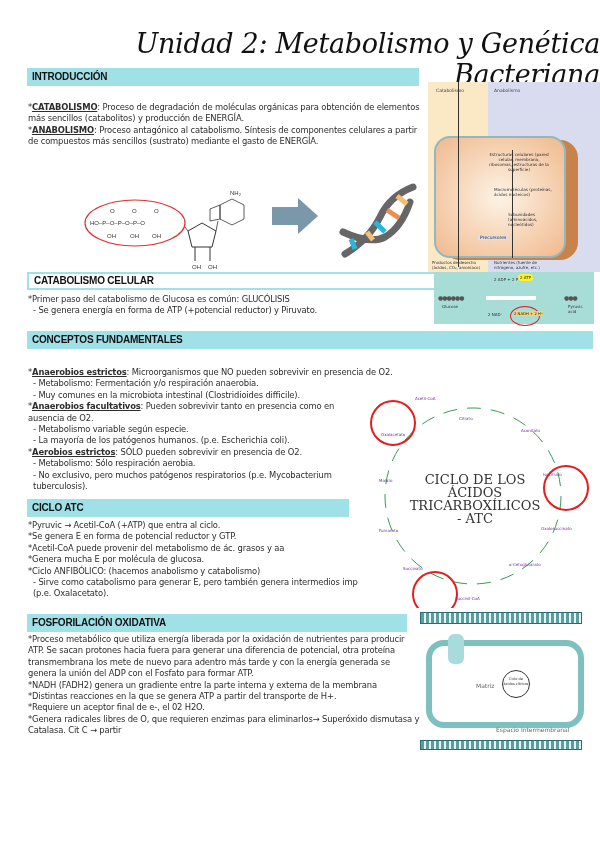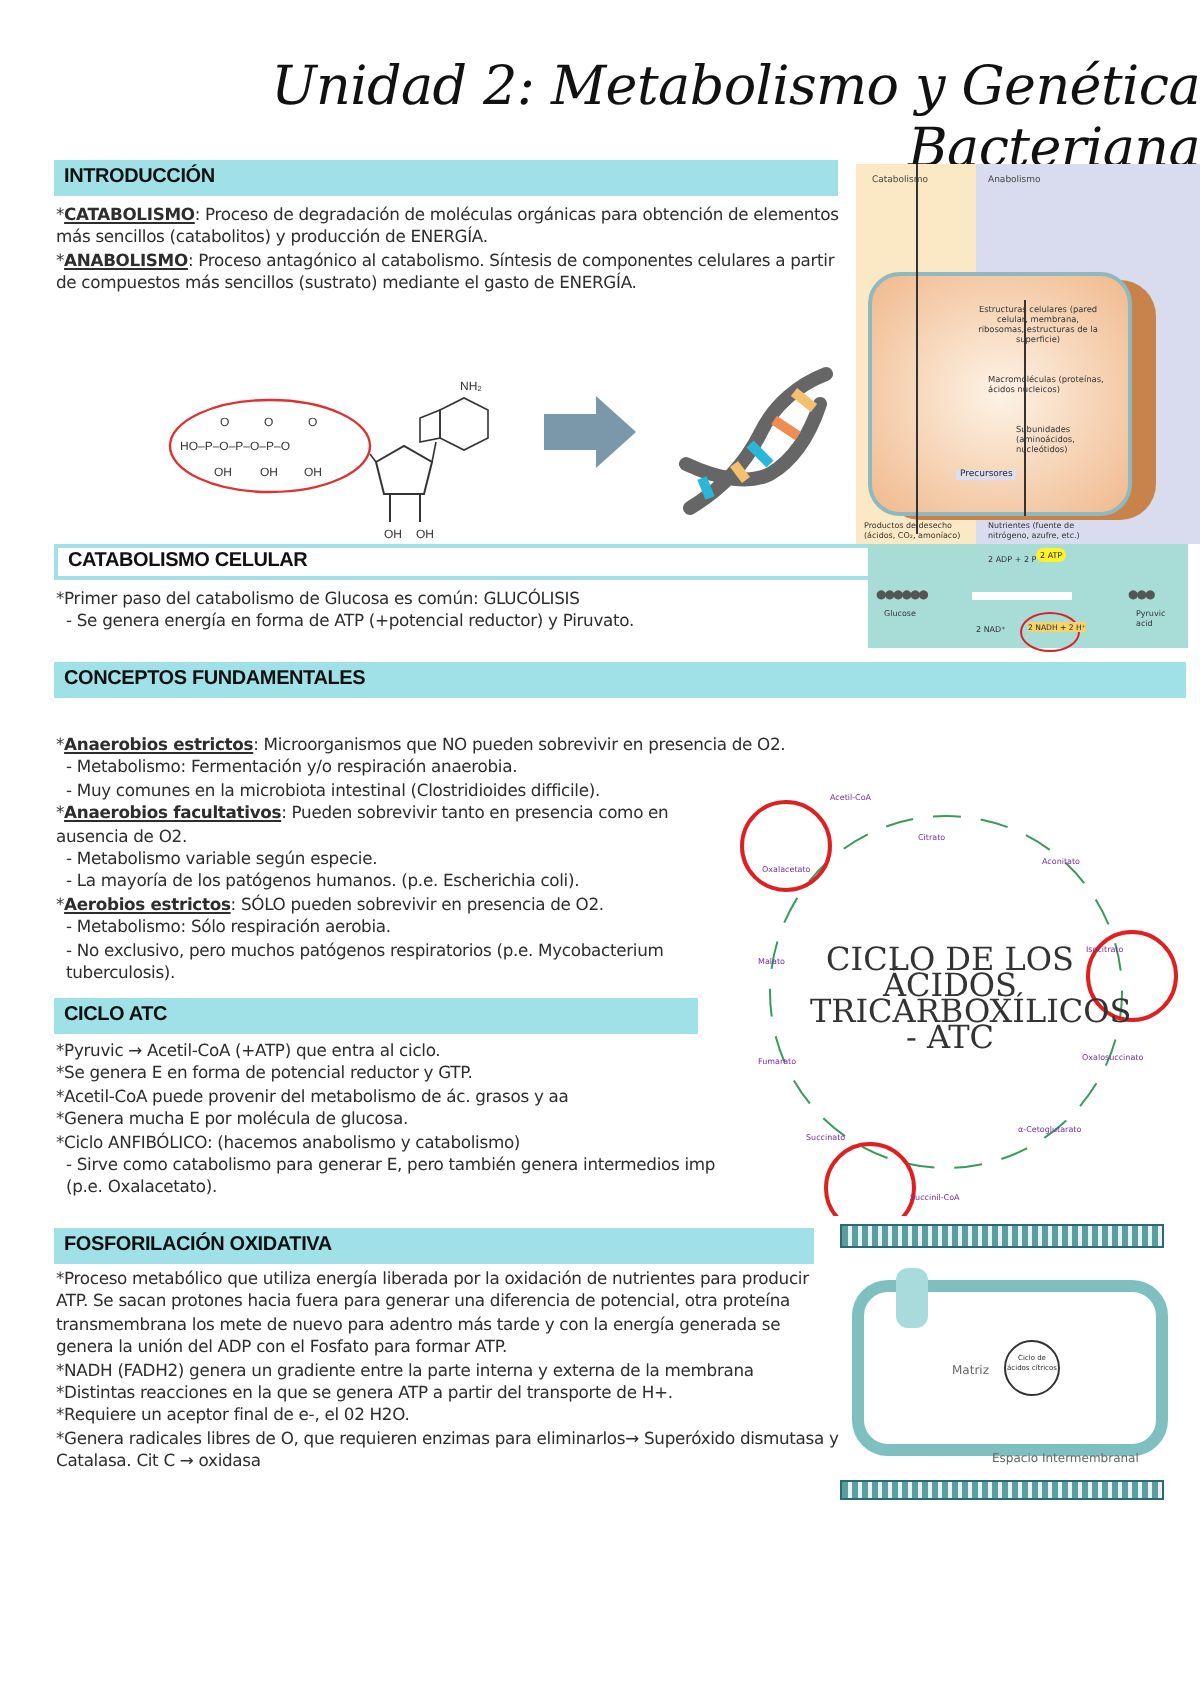--- a/index.html
+++ b/index.html
@@ -12,21 +12,21 @@
   .txt .ind { padding-left: 5px; }
   .u { text-decoration: underline; font-weight: bold; }
   .b { font-weight: normal; }
   .fig { position: absolute; }
 </style>
 </head>
 <body>
 
 <div class="title">Unidad 2: Metabolismo y Genética Bacteriana</div>
 
-<div class="hdr" style="top:80px;width:392px;">INTRODUCCIÓN</div>
+<div class="hdr" style="top:68px;width:392px;">INTRODUCCIÓN</div>
 <div class="txt" style="top:102px;width:396px;">
   <p>*<span class="u">CATABOLISMO</span><span>: Proceso de degradación de moléculas orgánicas para obtención de elementos más sencillos (catabolitos) y </span><span class="b">producción de ENERGÍA</span>.</p>
   <p>*<span class="u">ANABOLISMO</span><span>: Proceso antagónico al catabolismo. Síntesis de componentes celulares a partir de compuestos más sencillos (sustrato) mediante el </span><span class="b">gasto de ENERGÍA</span>.</p>
 </div>
 
 <svg class="fig" style="left:80px;top:183px;" width="200" height="90" viewBox="0 0 200 90">
   <ellipse cx="55" cy="40" rx="50" ry="23" fill="none" stroke="#e03030" stroke-width="1.2"></ellipse>
   <g font-size="6" fill="#333" font-family="Liberation Sans, sans-serif">
     <text x="10" y="42">HO–P–O–P–O–P–O</text>
     <text x="30" y="30">O</text>
@@ -117,21 +117,21 @@
   <p class="ind"> - Sirve como catabolismo para generar E, pero también genera intermedios imp (p.e. Oxalacetato).</p>
 </div>
 
 <div class="fig" style="left:355px;top:378px;width:240px;height:230px;">
   <svg width="240" height="230" viewBox="0 0 240 230" style="position:absolute;left:0;top:0;">
     <circle cx="118" cy="118" r="88" fill="none" stroke="#3a9a5a" stroke-width="1" stroke-dasharray="14 10"></circle>
     <circle cx="38" cy="45" r="22" fill="none" stroke="#e02020" stroke-width="2"></circle>
     <circle cx="211" cy="110" r="22" fill="none" stroke="#e02020" stroke-width="2"></circle>
     <circle cx="80" cy="216" r="22" fill="none" stroke="#e02020" stroke-width="2"></circle>
   </svg>
-  <div style="position:absolute;left:50px;top:95px;width:140px;text-align:center;font-family:'DejaVu Serif',serif;font-size:16px;line-height:13px;color:#333;">
+  <div style="position:absolute;left:50px;top:95px;width:140px;text-align:center;font-family:'DejaVu Serif',serif;font-size:13px;line-height:13px;color:#333;">
     <div>CICLO DE LOS</div>
     <div>ÁCIDOS</div>
     <div>TRICARBOXÍLICOS</div>
     <div>- ATC</div>
   </div>
   <div style="position:absolute;left:60px;top:18px;font-size:4px;color:#7a2aa0;">Acetil-CoA</div>
   <div style="position:absolute;left:104px;top:38px;font-size:4px;color:#7a2aa0;">Citrato</div>
   <div style="position:absolute;left:166px;top:50px;font-size:4px;color:#7a2aa0;">Aconitato</div>
   <div style="position:absolute;left:188px;top:94px;font-size:4px;color:#7a2aa0;">Isocitrato</div>
   <div style="position:absolute;left:186px;top:148px;font-size:4px;color:#7a2aa0;">Oxalosuccinato</div>
@@ -142,21 +142,21 @@
   <div style="position:absolute;left:24px;top:100px;font-size:4px;color:#7a2aa0;">Malato</div>
   <div style="position:absolute;left:26px;top:54px;font-size:4px;color:#7a2aa0;">Oxalacetato</div>
 </div>
 
 <div class="hdr" style="top:614px;width:380px;">FOSFORILACIÓN OXIDATIVA</div>
 <div class="txt" style="top:634px;width:392px;">
   <p>*Proceso metabólico que utiliza energía liberada por la oxidación de nutrientes para producir ATP. Se sacan protones hacia fuera para generar una diferencia de potencial, otra proteína transmembrana los mete de nuevo para adentro más tarde y con la energía generada se genera la unión del ADP con el Fosfato para formar ATP.</p>
   <p>*NADH (FADH2) genera un gradiente entre la parte interna y externa de la membrana</p>
   <p>*Distintas reacciones en la que se genera ATP a partir del transporte de H+.</p>
   <p><span>*Requiere un </span><span class="b">aceptor final de e-</span><span>, el 02  H2O.</span></p>
-  <p><span>*Genera </span><span class="b">radicales libres de O</span><span>, que requieren enzimas para eliminarlos→ </span><span class="b">Superóxido dismutasa y Catalasa</span><span>.  </span><span class="b">Cit C → oxidasa</span></p>
+  <p><span>*Genera </span><span class="b">radicales libres de O</span><span>, que requieren enzimas para eliminarlos→ </span><span class="b">Superóxido dismutasa y Catalasa</span><span>.  </span><span class="b">Cit C → partir</span></p>
 </div>
 
 <div class="fig" style="left:420px;top:612px;width:170px;height:136px;">
   <div style="position:absolute;left:0;top:0;width:160px;height:10px;background:repeating-linear-gradient(90deg,#5a9ea0 0 3px,#e8f4f4 3px 5px);border:1px solid #2a6a70;"></div>
   <div style="position:absolute;left:6px;top:28px;width:146px;height:76px;border:6px solid #7ec0c0;border-radius:18px;background:#fff;"></div>
   <div style="position:absolute;left:0;top:128px;width:160px;height:8px;background:repeating-linear-gradient(90deg,#5a9ea0 0 3px,#e8f4f4 3px 5px);border:1px solid #2a6a70;"></div>
   <div style="position:absolute;left:28px;top:22px;width:16px;height:30px;background:#a8dcdc;border-radius:6px;"></div>
   <div style="position:absolute;left:56px;top:70px;font-size:6px;color:#666;">Matriz</div>
   <div style="position:absolute;left:82px;top:58px;width:28px;height:28px;border:1.5px solid #333;border-radius:50%;font-size:3.5px;text-align:center;line-height:5px;padding-top:6px;box-sizing:border-box;">Ciclo de ácidos cítricos</div>
   <div style="position:absolute;left:76px;top:114px;font-size:6px;color:#666;">Espacio Intermembranal</div>

